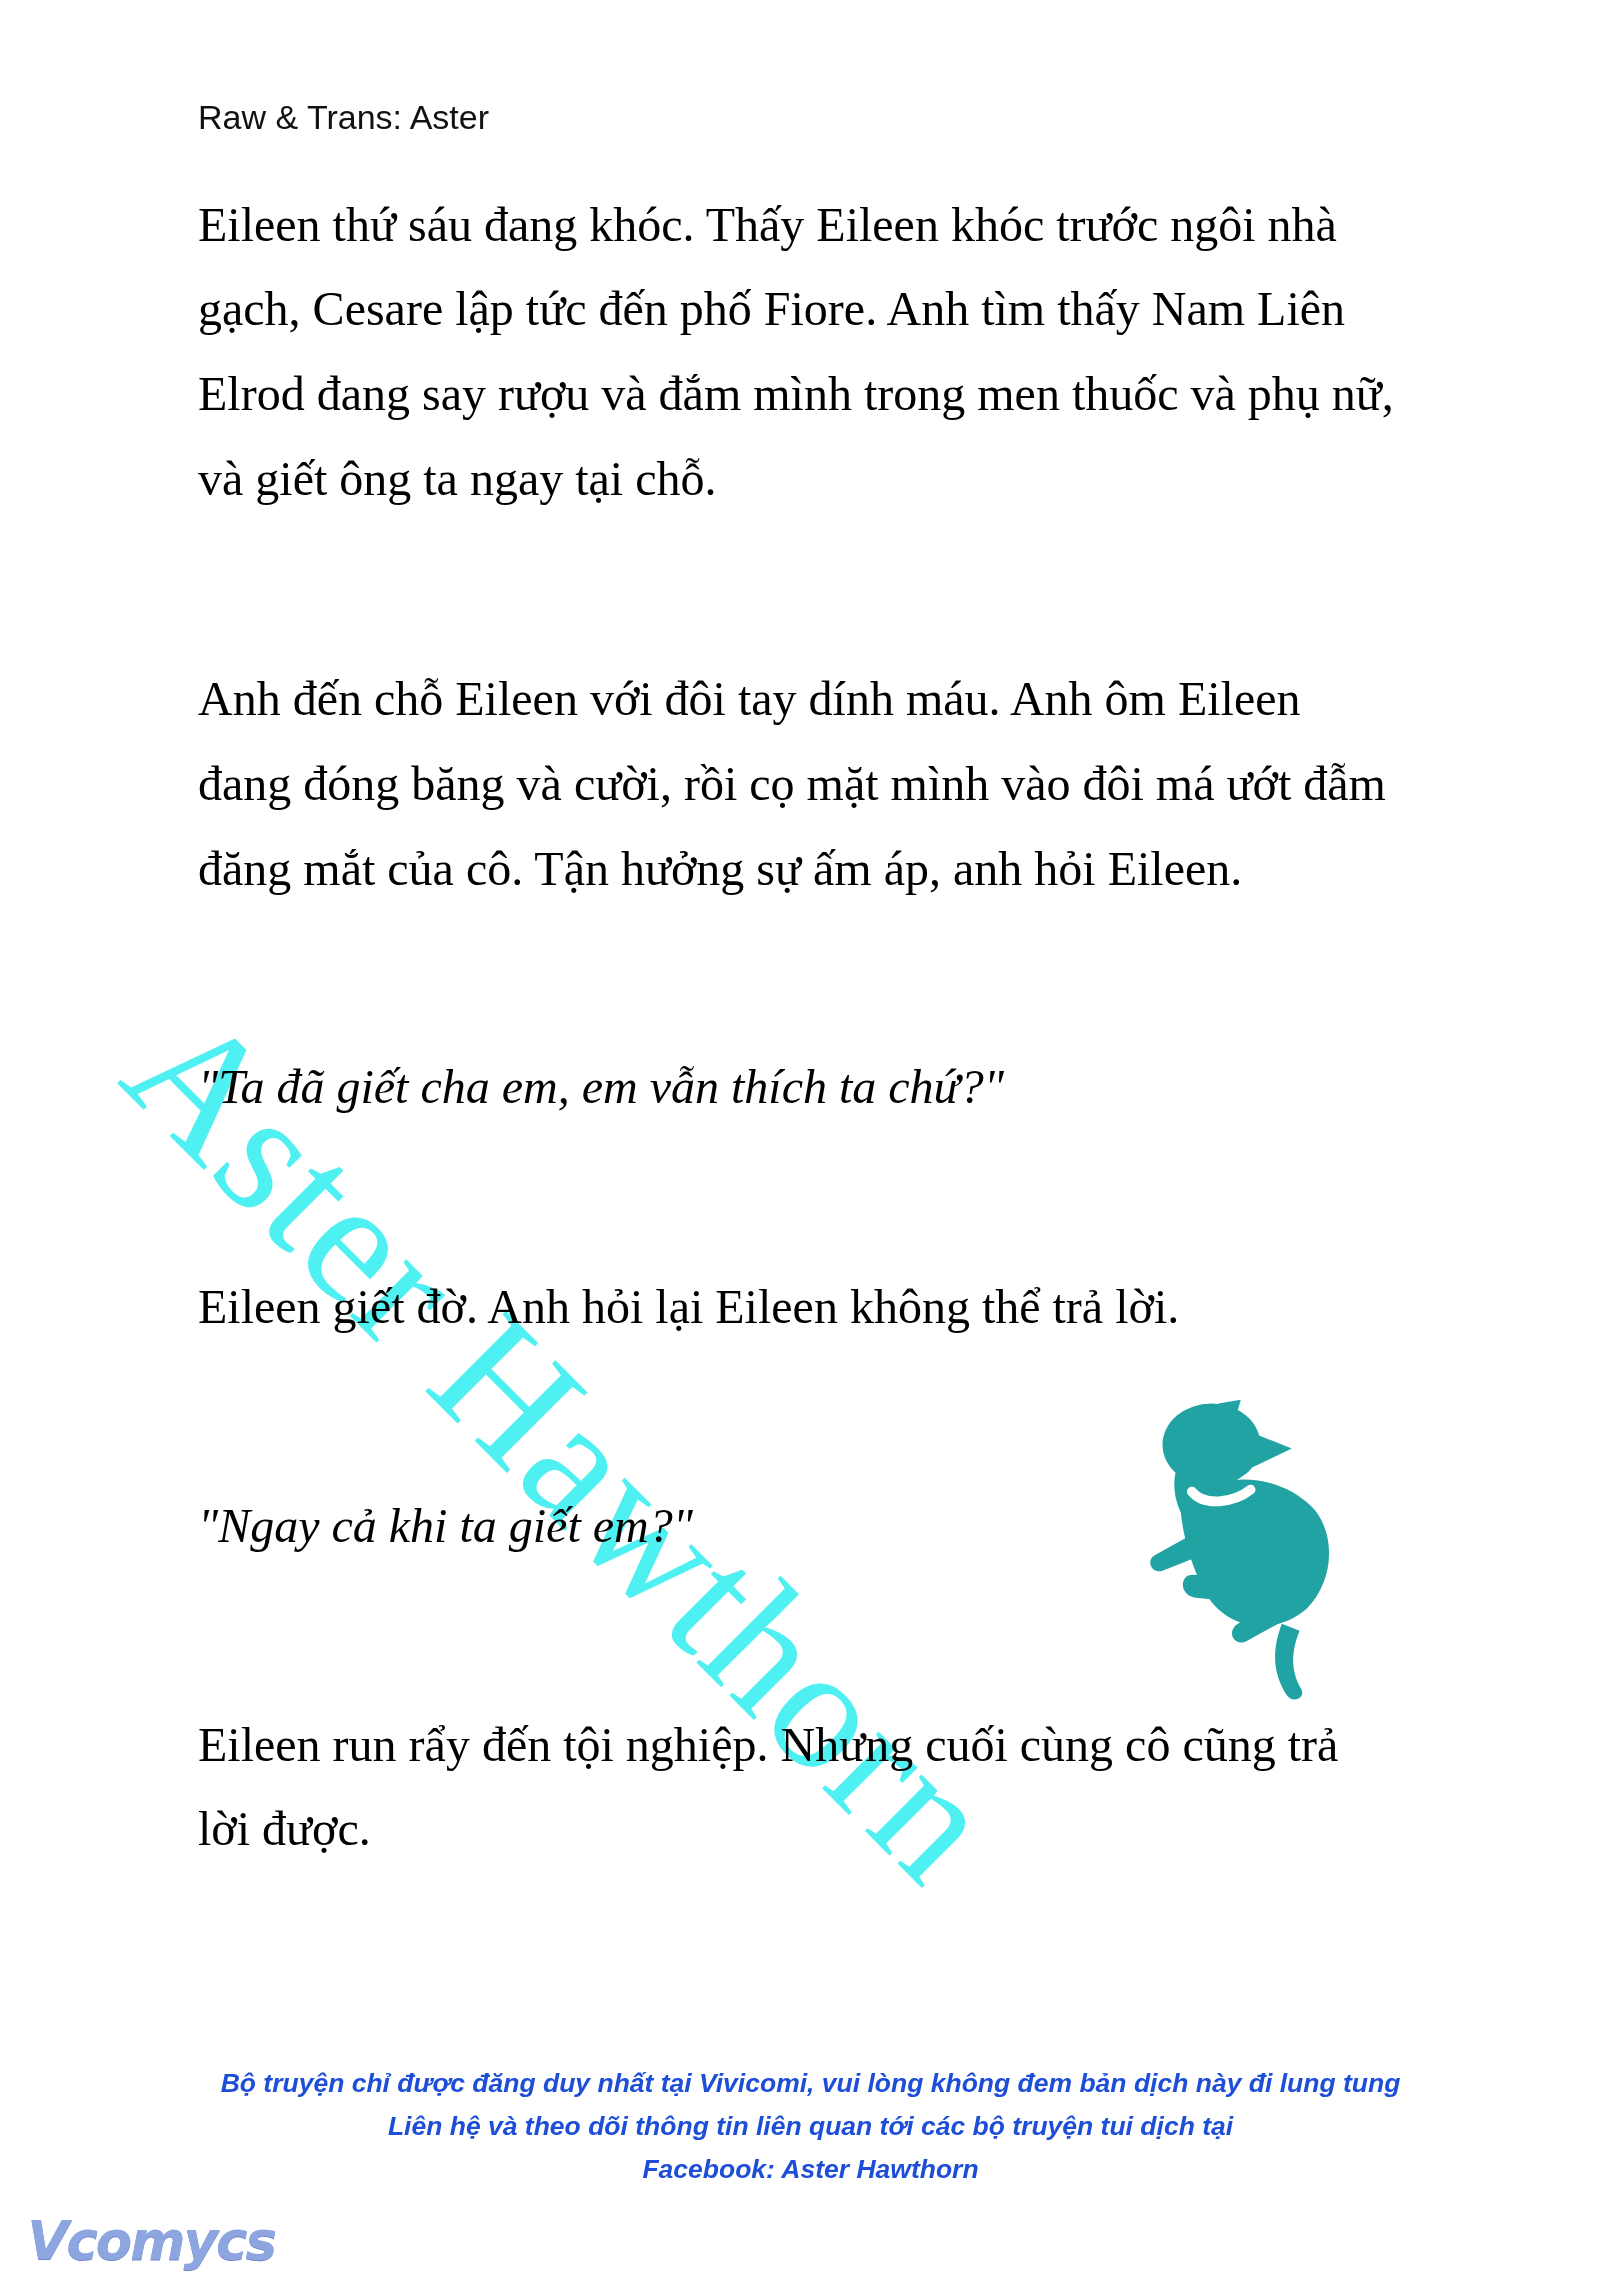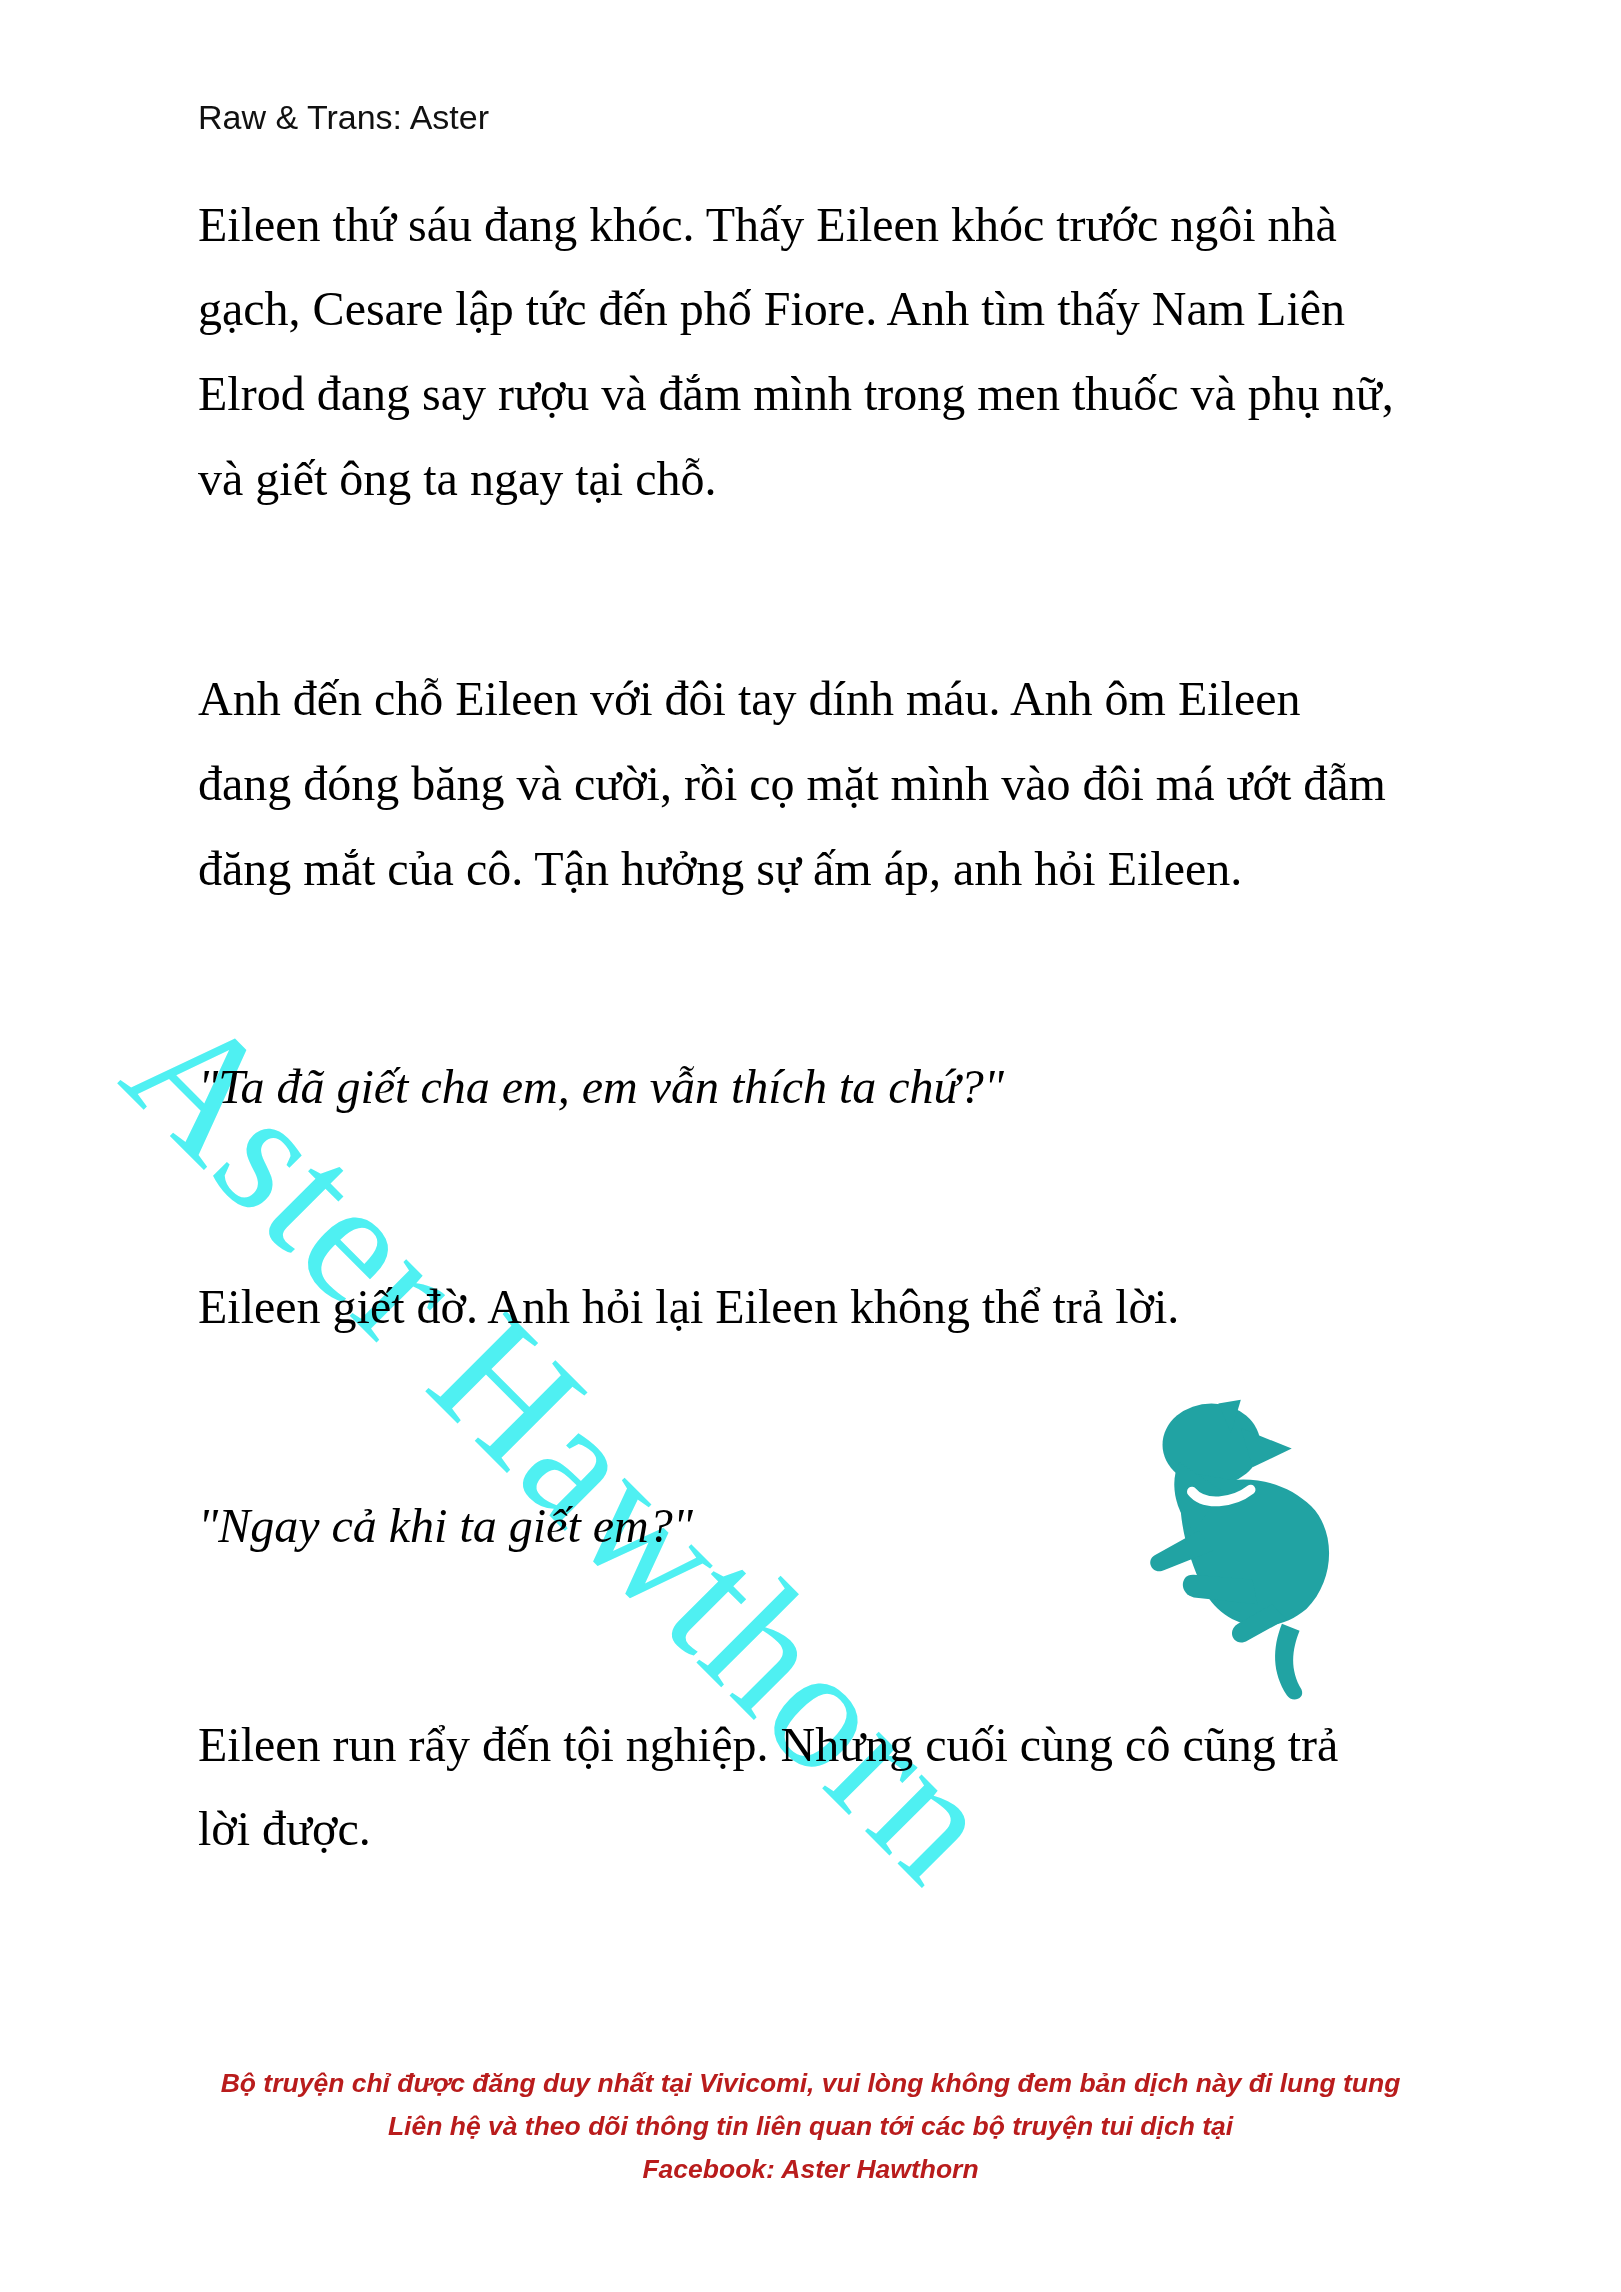--- a/index.html
+++ b/index.html
@@ -21,21 +21,21 @@
     .watermark {
       position: absolute; left: 157px; top: 941px;
       font-family: "Liberation Serif", serif; font-size: 174px; color: #4ff0f2;
       white-space: nowrap; transform-origin: left center;
       transform: rotate(45deg); z-index: 1; letter-spacing: 2px;
     }
     .cat { position: absolute; left: 1125px; top: 1384px; width: 216px; height: 323px; z-index: 3; }
     .footer-line {
       position: absolute; left: 0; width: 1621px; text-align: center;
       font-family: "Liberation Sans", sans-serif; font-weight: bold; font-style: italic;
-      font-size: 26.5px; color: #b91c1c; white-space: nowrap;
+      font-size: 26.5px; color: #1d4ed8; white-space: nowrap;
     }
     .logo { position: absolute; left: 27.4px; top: 2210px; width: 225px; height: 78px; }
     .logo-text {
       position: absolute; left: 0; top: 0;
       font-family: "DejaVu Sans", sans-serif; font-weight: bold; font-style: italic;
       font-size: 53px; color: #8ea6e0; letter-spacing: -2px;
       text-shadow: 0 1px 0 #6f87c9;
     }
   </style>
 </head>
@@ -100,15 +100,18 @@
 
     <path d="M68,110 C80,125 110,122 128,108" stroke="#ffffff" stroke-width="10" fill="none" stroke-linecap="round"></path>
   </svg>
 
   <div>
     <div class="footer-line" style="top:2068px">Bộ truyện chỉ được đăng duy nhất tại Vivicomi, vui lòng không đem bản dịch này đi lung tung</div>
     <div class="footer-line" style="top:2111px">Liên hệ và theo dõi thông tin liên quan tới các bộ truyện tui dịch tại</div>
     <div class="footer-line" style="top:2154px">Facebook: Aster Hawthorn</div>
   </div>
 
+  <div class="logo">
+    <span class="logo-text">Vcomycs</span>
+  </div>
 
 </div>
 
 
 </body></html>

